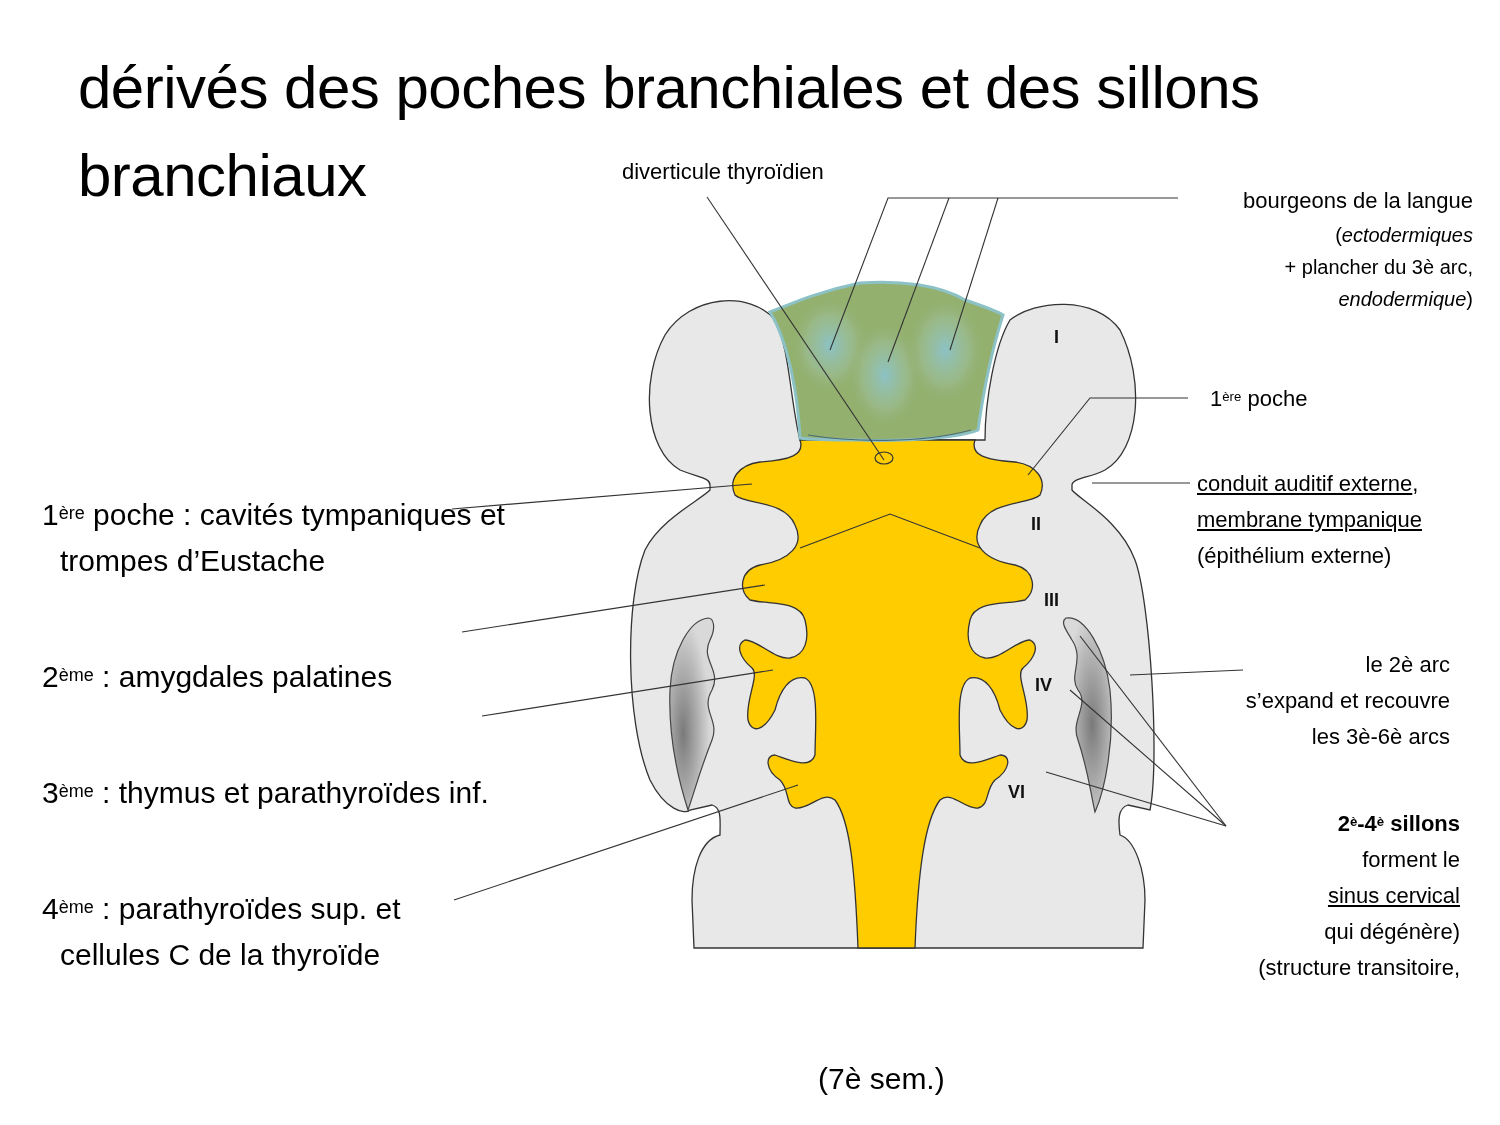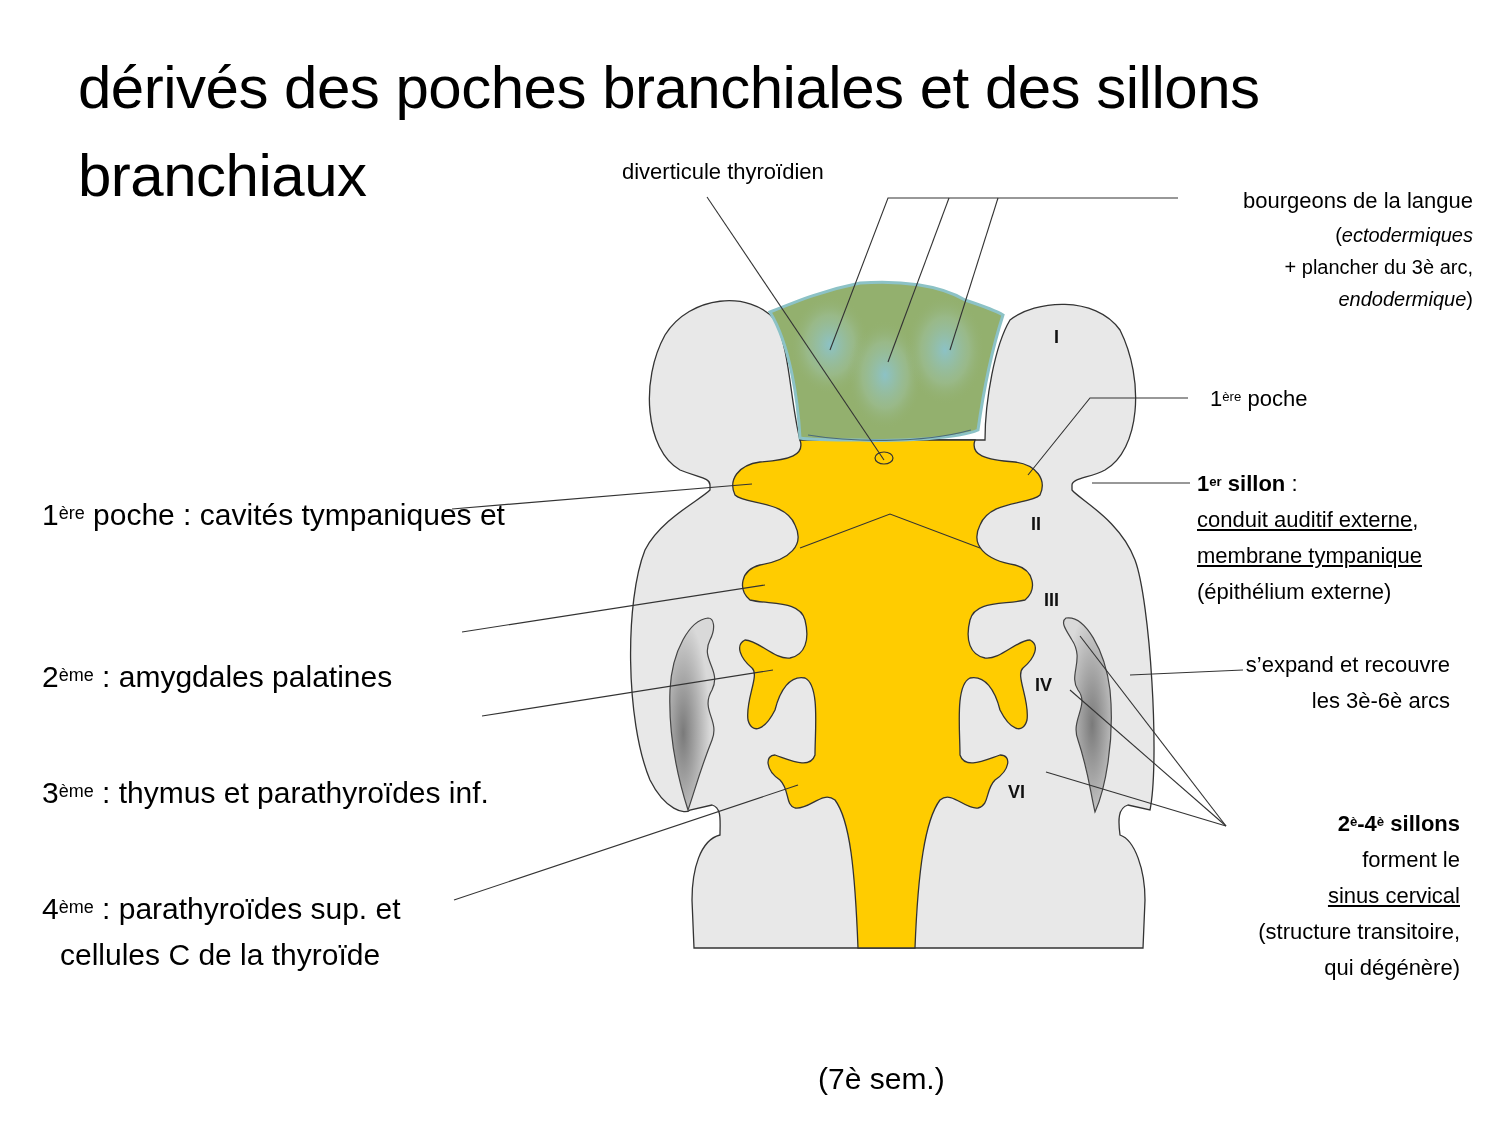--- a/index.html
+++ b/index.html
@@ -78,20 +78,21 @@
 
   <text class="roman" x="1054" y="343">I</text>
   <text class="roman" x="1031" y="530">II</text>
   <text class="roman" x="1044" y="606">III</text>
   <text class="roman" x="1035" y="691">IV</text>
   <text class="roman" x="1008" y="798">VI</text>
 </svg>
 
 <div class="lbl" style="left:42px; top:448px;">
   <span>1</span><sup>ère</sup><span> poche : cavités tympaniques et</span><br>
+  <span style="padding-left:18px">trompes d’Eustache</span>
 </div>
 <div class="lbl" style="left:42px; top:610px;">
   <span>2</span><sup>ème</sup><span> : amygdales palatines</span>
 </div>
 <div class="lbl" style="left:42px; top:726px;">
   <span>3</span><sup>ème</sup><span> : thymus et parathyroïdes inf.</span>
 </div>
 <div class="lbl" style="left:42px; top:842px;">
   <span>4</span><sup>ème</sup><span> : parathyroïdes sup. et</span><br>
   <span style="padding-left:18px">cellules C de la thyroïde</span>
@@ -103,32 +104,32 @@
   <div class="small"><span>(</span><span class="i">ectodermiques</span></div>
   <div class="small">+ plancher du 3è arc,</div>
   <div class="small"><span class="i">endodermique</span><span>)</span></div>
 </div>
 
 <div class="rlbl" style="left:1210px; top:381px;">
   <span>1</span><sup>ère</sup><span> poche</span>
 </div>
 
 <div class="rlbl" style="left:1197px; top:466px;">
-  <div><span class="b">1</span><sup class="b">er</sup><span class="b"> sillon</span><span> :</span></div>
   <div><span class="u">conduit auditif externe</span><span>,</span></div>
   <div class="u">membrane tympanique</div>
   <div>(épithélium externe)</div>
 </div>
 
 <div class="rlbl center" style="left:1180px; top:647px; width:270px;">
+  <div>le 2è arc</div>
   <div>s’expand et recouvre</div>
   <div>les 3è-6è arcs</div>
 </div>
 
 <div class="rlbl center" style="left:1190px; top:806px; width:270px;">
   <div class="b"><span>2</span><sup>è</sup><span>-</span><span>4</span><sup>è</sup><span> sillons</span></div>
   <div>forment le</div>
   <div class="u">sinus cervical</div>
+  <div>qui dégénère)</div>
   <div>(structure transitoire,</div>
-  <div>qui dégénère)</div>
 </div>
 
 <div class="lbl" style="left:818px; top:1012px; font-size:30px;">(7è sem.)</div>
 
 </body></html>

